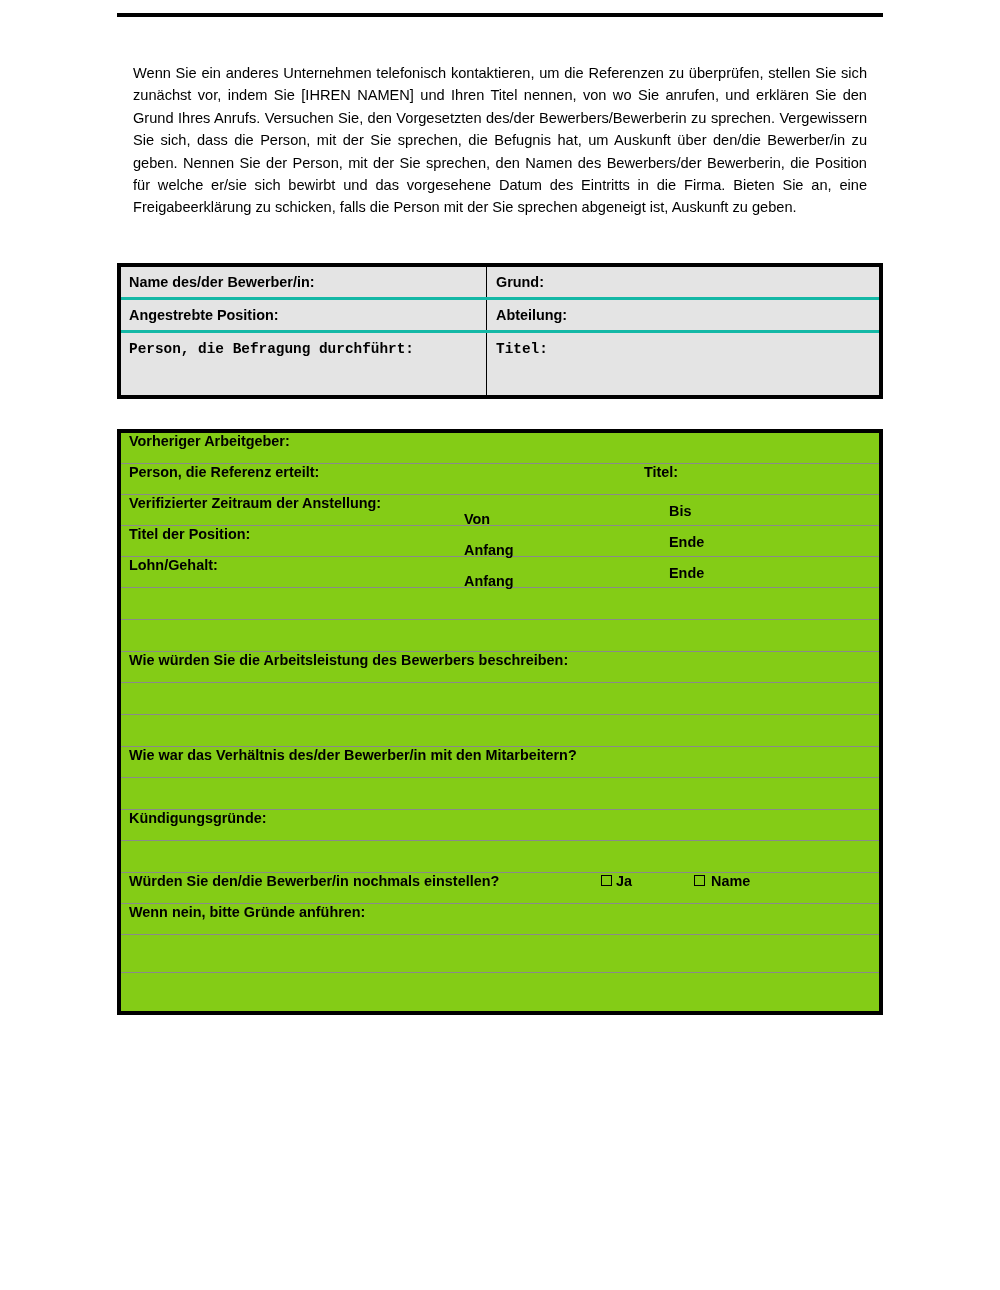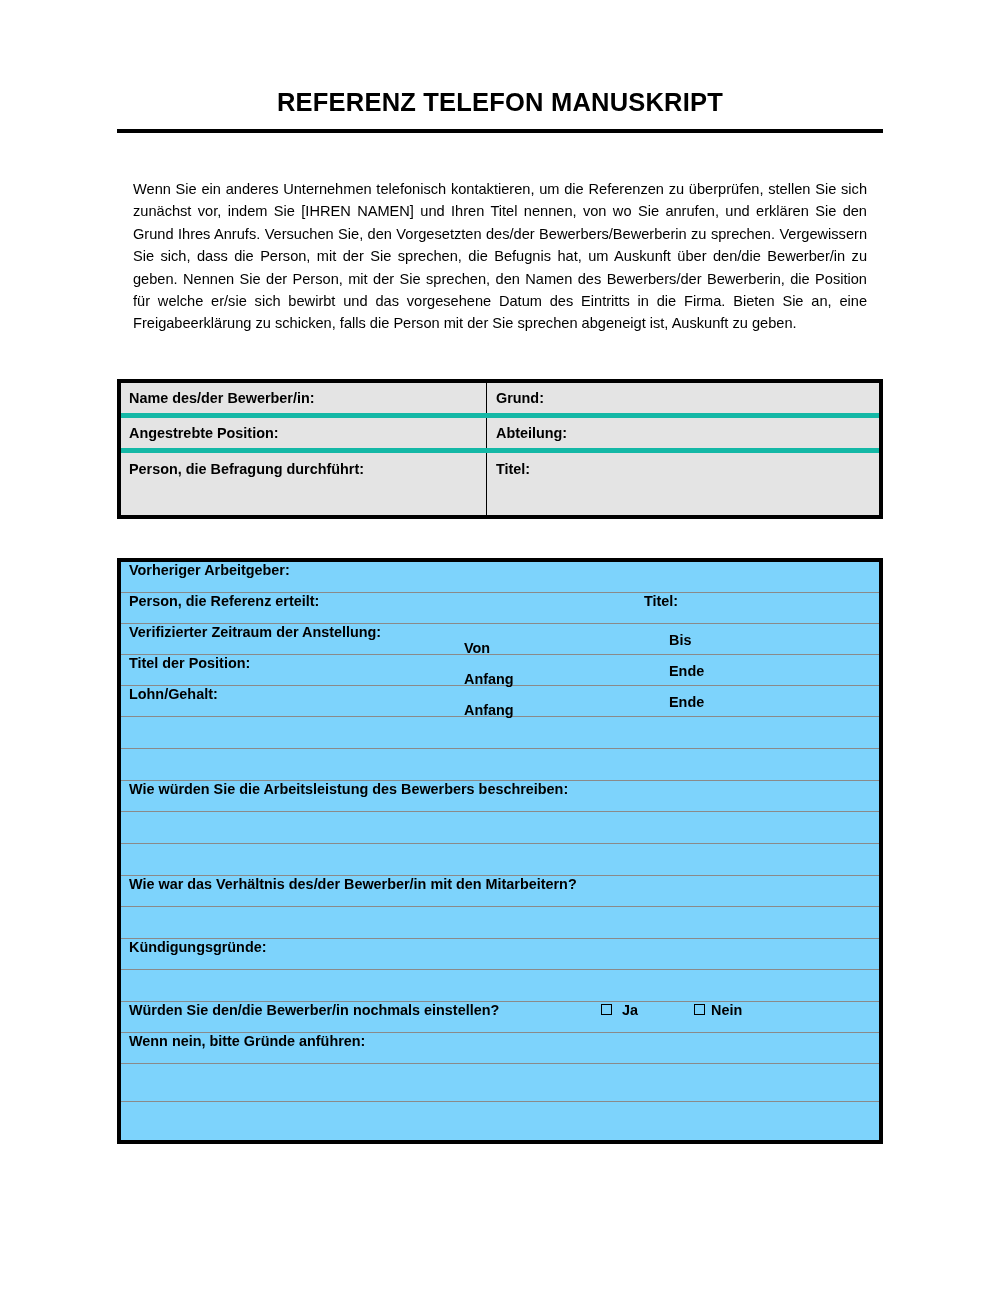--- a/index.html
+++ b/index.html
@@ -74,24 +74,25 @@
     font-weight: bold;
     padding-left: 8px;
   }
 
   
   .table-applicant {
     margin-top: 44px;
     background: #e4e4e4;
   }
   .table-applicant .t-row {
-    border-bottom: 5px solid #14b8a6;
+    border-bottom: 3px solid #14b8a6;
   }
   .table-applicant .t-row:last-child {
     border-bottom: none;
+    font-family: Liberation Mono, monospace;
   }
   .table-applicant .cell-left {
     width: 366px;
     min-height: 30px;
     border-right: 1px solid #000000;
     padding-top: 5px;
     padding-bottom: 5px;
   }
   .table-applicant .cell-right {
     flex: 1;
@@ -102,22 +103,22 @@
   }
   .table-applicant .t-row.tall .cell-left,
   .table-applicant .t-row.tall .cell-right {
     min-height: 62px;
     align-items: flex-start;
     padding-top: 8px;
   }
 
   
   .table-reference {
-    margin-top: 39px;
-    background: #7dd3fc;
+    margin-top: 30px;
+    background: #84cc16;
   }
   .table-reference .t-row {
     border-bottom: 1px solid #8a8a8a;
     min-height: 31px;
     position: relative;
   }
   .table-reference .t-row:last-child {
     border-bottom: none;
   }
   .table-reference .t-row.blank {
@@ -165,21 +166,21 @@
     font-size: 14.4px;
     font-weight: bold;
   }
   .opt-yes {
     position: absolute;
     left: 480px;
     top: 0;
     height: 100%;
     display: flex;
     align-items: center;
-    gap: 10px;
+    gap: 4px;
     font-size: 14.4px;
     font-weight: bold;
   }
   .opt-no {
     position: absolute;
     left: 573px;
     top: 0;
     height: 100%;
     display: flex;
     align-items: center;
@@ -203,21 +204,20 @@
     width: 100%;
     position: relative;
   }
 </style>
 </head>
 <body>
 
 <div class="page">
   <div class="content">
 
-    <h1 class="doc-title">REFERENZ TELEFON MANUSKRIPT</h1>
 
     <div class="title-rule"></div>
 
     <p class="intro">Wenn Sie ein anderes Unternehmen telefonisch kontaktieren, um die Referenzen zu überprüfen, stellen Sie sich zunächst vor, indem Sie [IHREN NAMEN] und Ihren Titel nennen, von wo Sie anrufen, und erklären Sie den Grund Ihres Anrufs. Versuchen Sie, den Vorgesetzten des/der Bewerbers/Bewerberin zu sprechen. Vergewissern Sie sich, dass die Person, mit der Sie sprechen, die Befugnis hat, um Auskunft über den/die Bewerber/in zu geben. Nennen Sie der Person, mit der Sie sprechen, den Namen des Bewerbers/der Bewerberin, die Position für welche er/sie sich bewirbt und das vorgesehene Datum des Eintritts in die Firma. Bieten Sie an, eine Freigabeerklärung zu schicken, falls die Person mit der Sie sprechen abgeneigt ist, Auskunft zu geben.</p>
 
     <div class="form-table table-applicant">
 
       <div class="t-row">
         <div class="cell cell-left">Name des/der Bewerber/in:</div>
         <div class="cell cell-right">Grund:</div>
@@ -307,21 +307,21 @@
 
       <div class="t-row">
         <div class="row-inner">
           <span class="label-cell">Würden Sie den/die Bewerber/in nochmals einstellen?</span>
           <span class="opt-yes">
             <span class="checkbox-glyph"></span>
             <span>Ja</span>
           </span>
           <span class="opt-no">
             <span class="checkbox-glyph"></span>
-            <span>Nein</span>
+            <span>Name</span>
           </span>
         </div>
       </div>
 
       <div class="t-row">
         <div class="row-inner">
           <span class="label-cell">Wenn nein, bitte Gründe anführen:</span>
         </div>
       </div>
 

